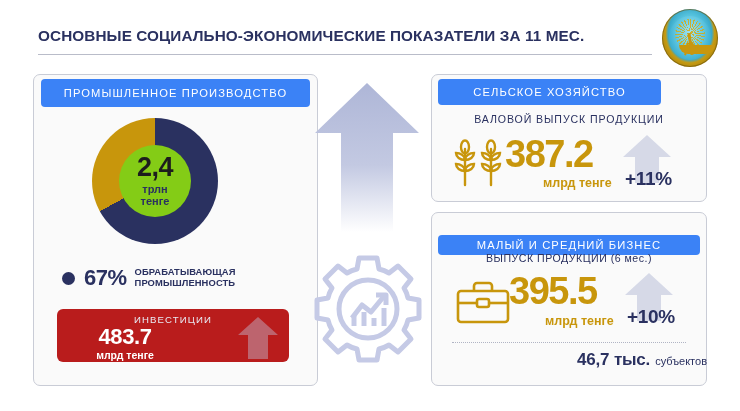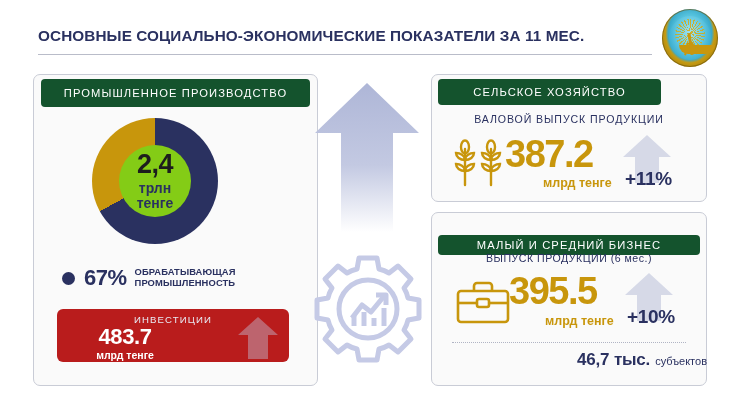--- a/index.html
+++ b/index.html
@@ -89,21 +89,21 @@
   
   .panel {
     position: absolute;
     background: #fafafa;
     border: 1px solid #c9ccd6;
     border-radius: 7px;
     box-sizing: border-box;
   }
   .panel-head {
     position: absolute;
-    background: #14532d;
+    background: #3b82f6;
     border-radius: 4px;
     color: #ffffff;
     font-size: 11.2px;
     font-weight: normal;
     letter-spacing: 1.1px;
     display: flex;
     align-items: center;
     justify-content: center;
     white-space: nowrap;
   }
@@ -141,21 +141,21 @@
   }
   #donut-value {
     font-size: 27px;
     font-weight: bold;
     color: #1d1d1d;
     line-height: 1;
     letter-spacing: -0.5px;
   }
   #donut-unit {
     margin-top: 3px;
-    font-size: 14px;
+    font-size: 11px;
     font-weight: bold;
     color: #2a3160;
     line-height: 1.05;
     text-align: center;
   }
   #legend {
     position: absolute;
     left: 62px; top: 265px;
     display: flex;
     align-items: center;

